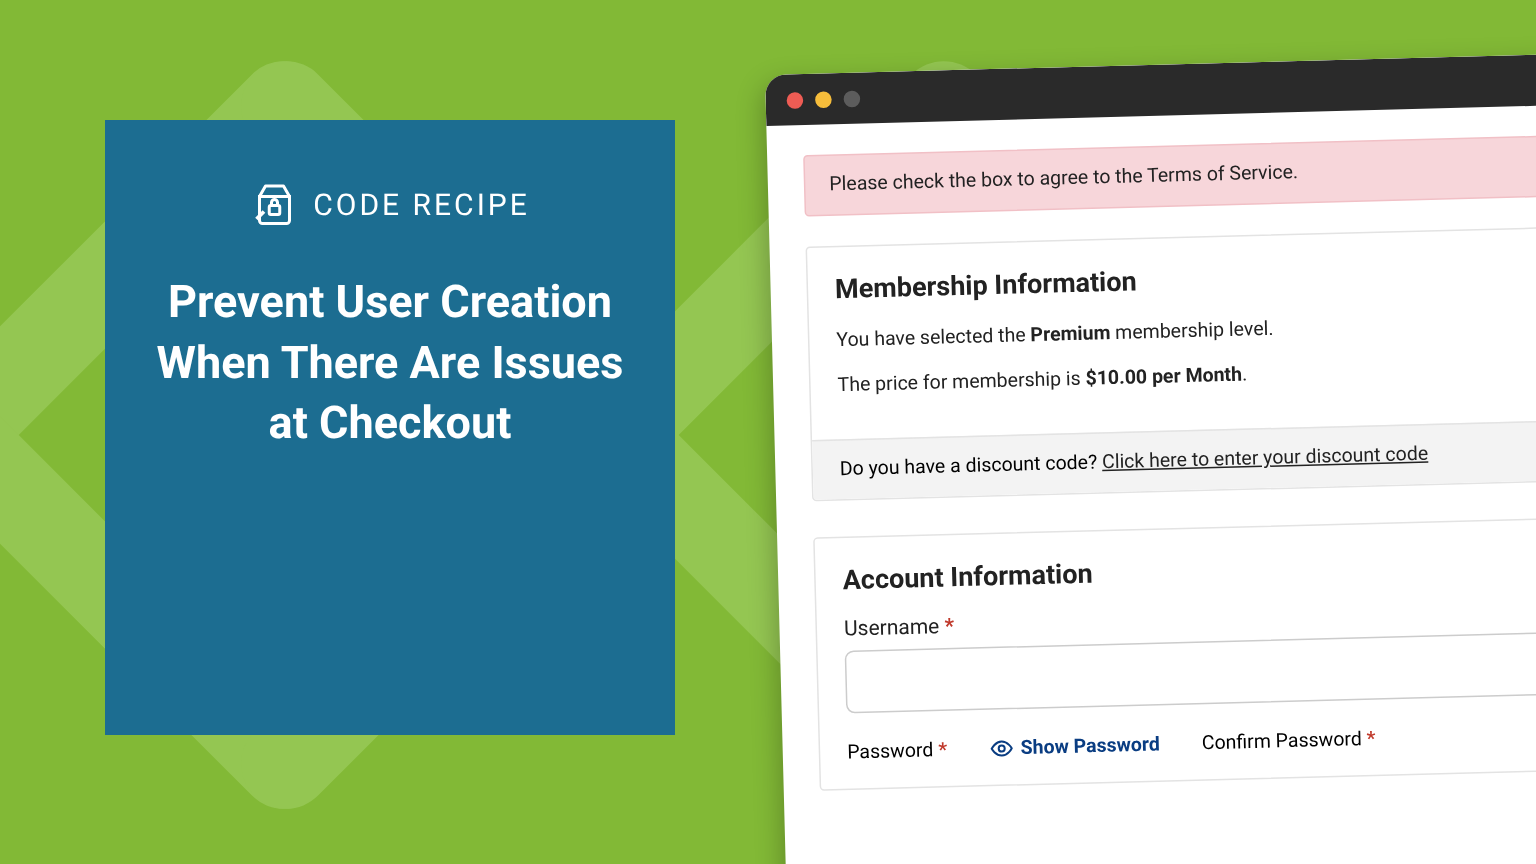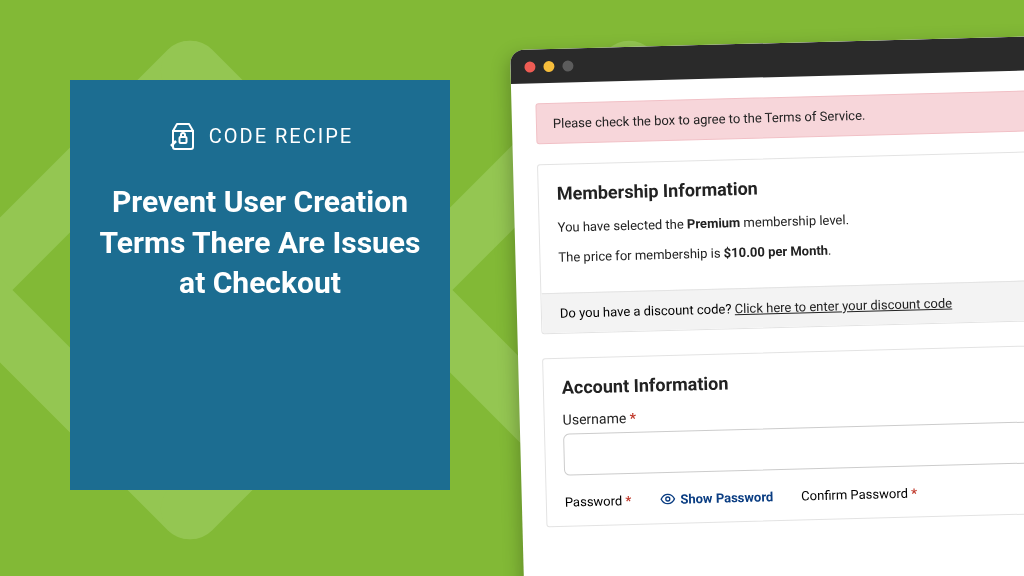--- a/index.html
+++ b/index.html
@@ -163,21 +163,21 @@
       <svg viewBox="0 0 32 32" fill="none" stroke="#fff" stroke-width="2">
         <path d="M6 11 L10 4 H22 L26 11 Z" stroke-linejoin="round"></path>
         <path d="M6 11 H26 V27 a2 2 0 0 1 -2 2 H8 a2 2 0 0 1 -2 -2 Z"></path>
         <rect x="12.5" y="17" width="7" height="6" rx="1"></rect>
         <path d="M14 17 V15 a2 2 0 0 1 4 0 V17"></path>
         <path d="M4 26 L9 21" stroke-width="2.5"></path>
       </svg>
     </span>
     <span class="logo-text">CODE RECIPE</span>
   </div>
-  <div class="headline">Prevent User Creation Terms There Are Issues at Checkout</div>
+  <div class="headline">Prevent User Creation When There Are Issues at Checkout</div>
 </div>
 
 <div class="browser">
   <div class="titlebar">
     <span class="dot red"></span>
     <span class="dot yellow"></span>
     <span class="dot green"></span>
   </div>
   <div class="page">
 

